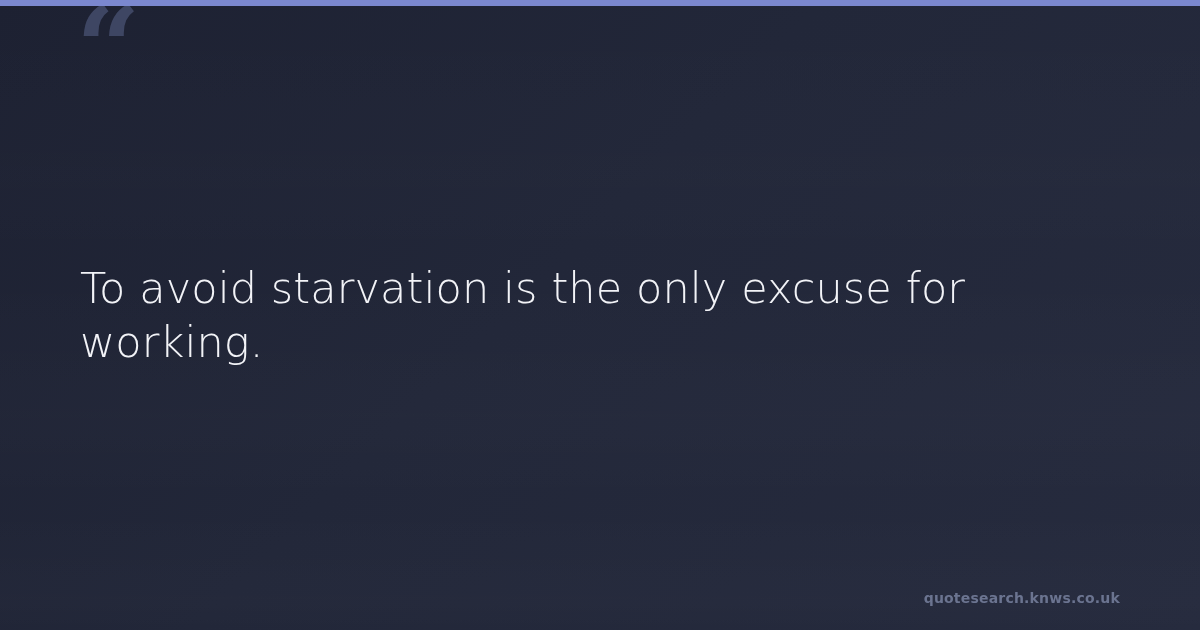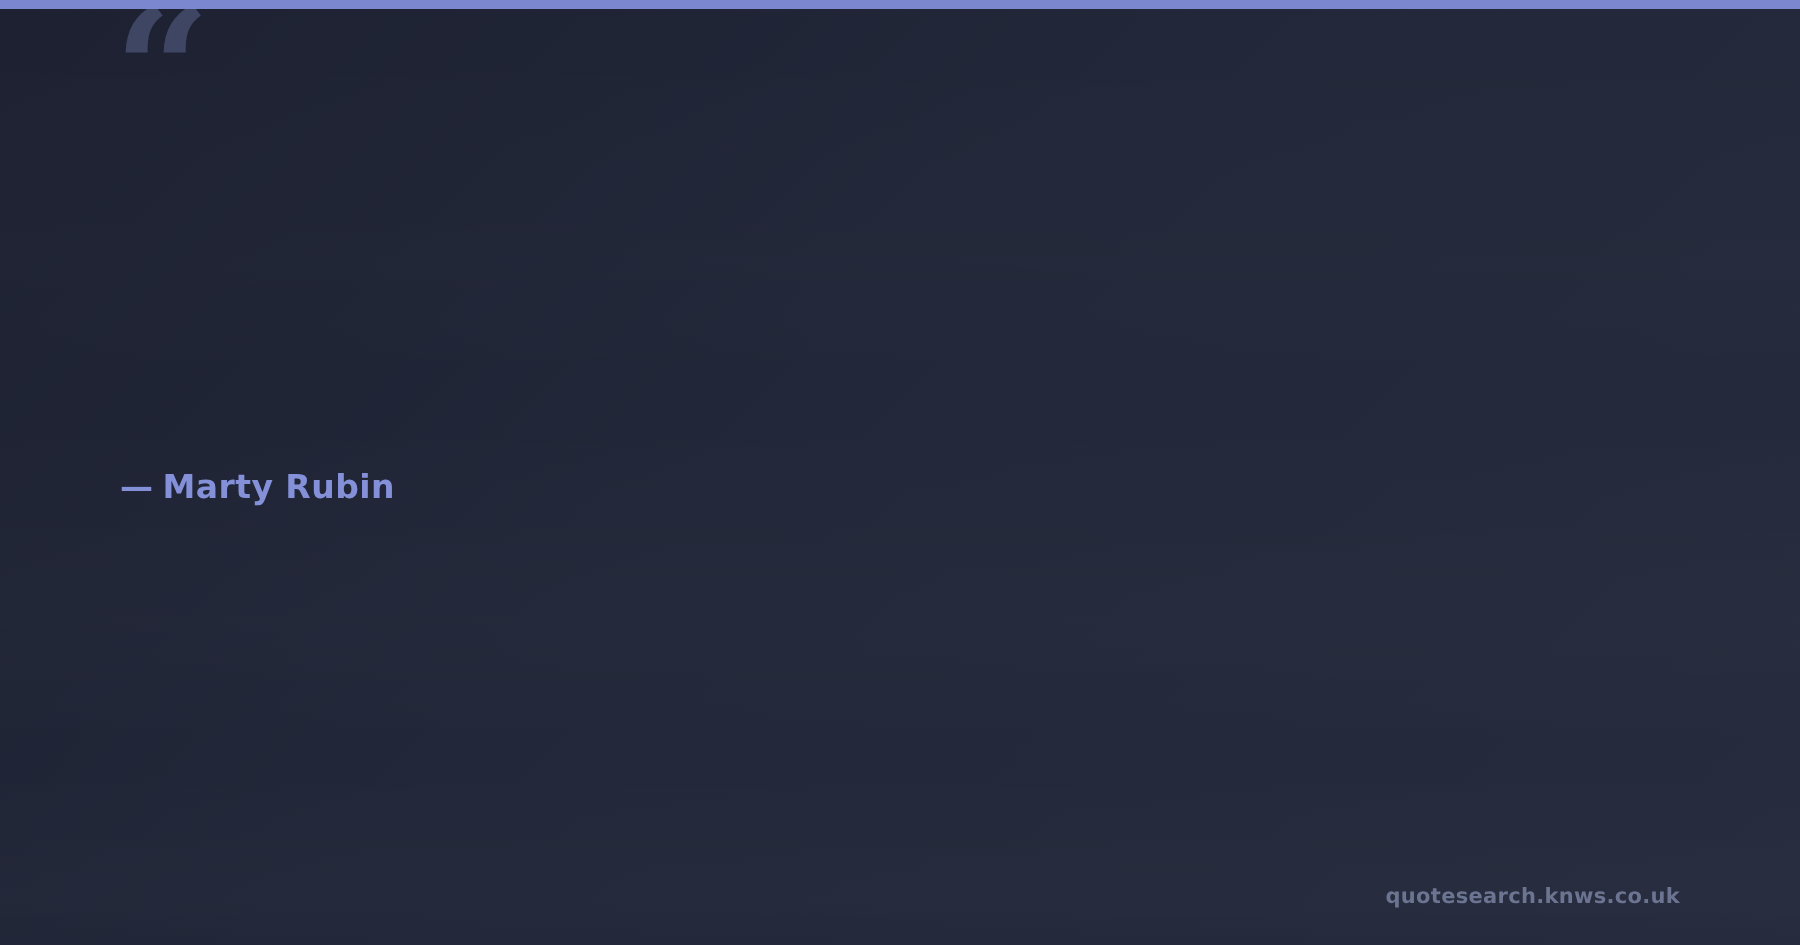--- a/index.html
+++ b/index.html
@@ -110,21 +110,19 @@
 </head>
 <body>
 
 <div class="card">
 
   <div class="accent-bar"></div>
 
   <div class="quote-mark">“</div>
 
   <div class="content">
+    <p class="quote-text">To avoid starvation is the only excuse for working.</p>
 
-    <div class="attribution">
-      <span class="dash">—</span><span>Marty Rubin</span>
-    </div>
   </div>
 
   <div class="footer">quotesearch.knws.co.uk</div>
 
 </div>
 
 </body></html>

